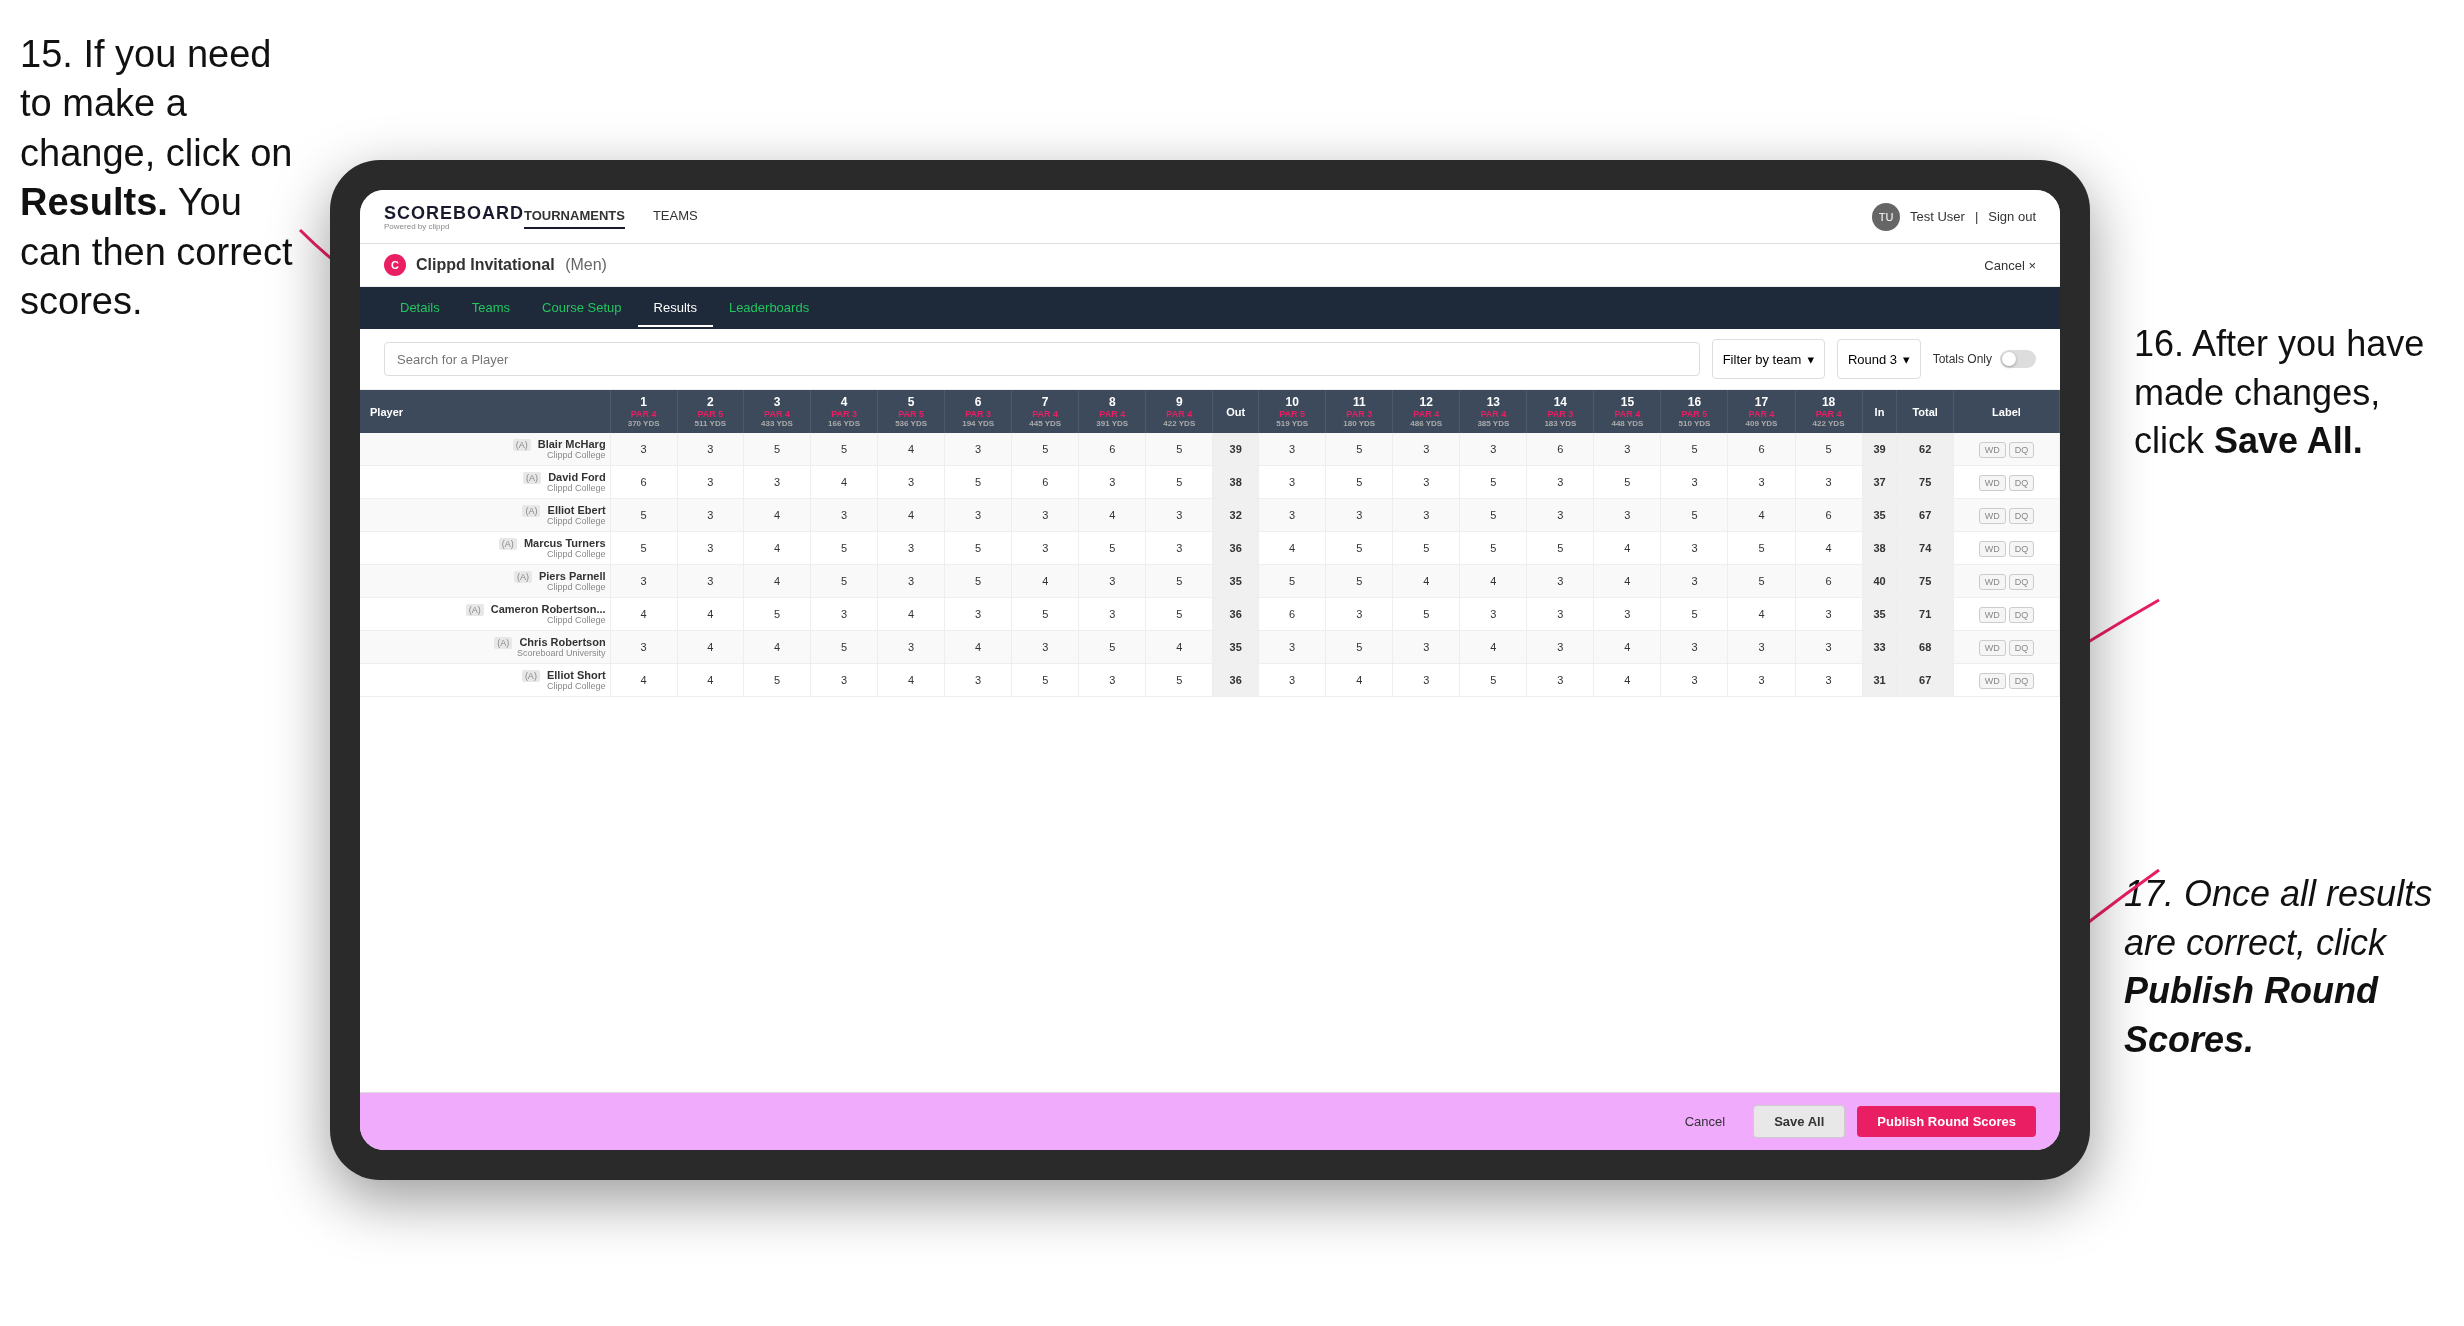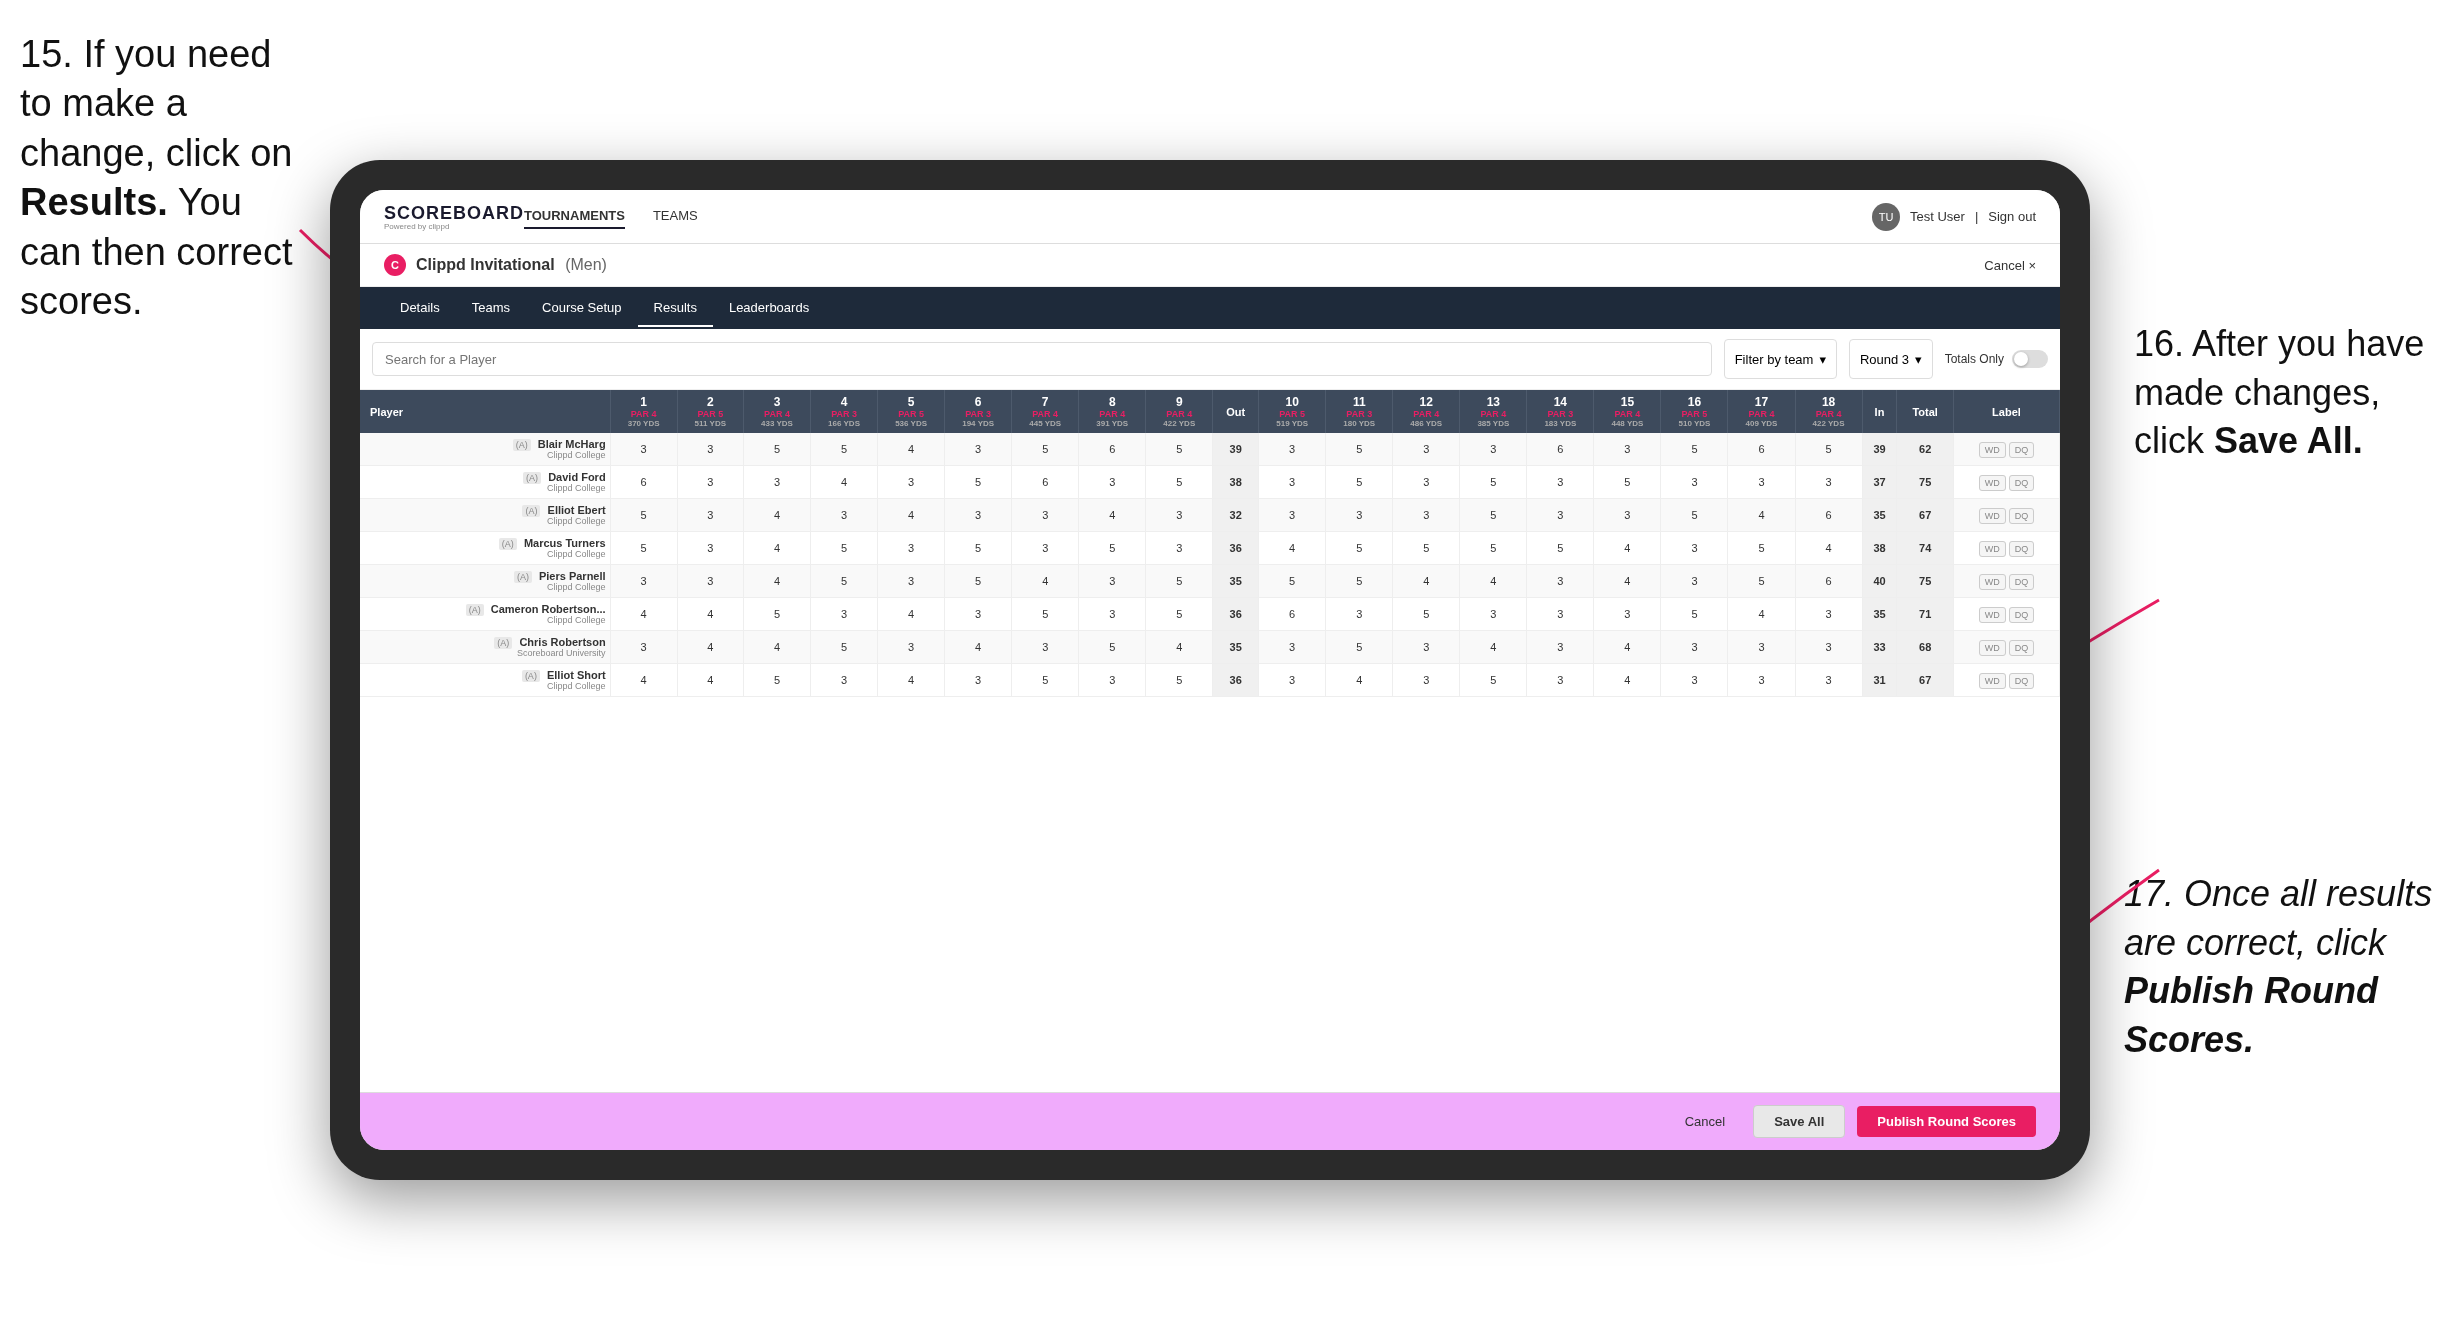--- a/index.html
+++ b/index.html
@@ -194,34 +194,34 @@
       display: flex;
       align-items: center;
       padding: 0 24px;
       height: 42px;
       flex-shrink: 0;
     }
 
     .sub-nav-tab {
       padding: 10px 16px;
       font-size: 13px;
-      color: #ffffff;
+      color: #22c55e;
       cursor: pointer;
       border-bottom: 2px solid transparent;
     }
 
     .sub-nav-tab.active {
       color: #fff;
       border-bottom: 2px solid #fff;
     }
 
     
     .filter-bar {
       background: #fff;
-      padding: 10px 12px;
+      padding: 10px 24px;
       display: flex;
       align-items: center;
       gap: 12px;
       border-bottom: 1px solid #eee;
       flex-shrink: 0;
     }
 
     .search-input {
       flex: 1;
       height: 34px;

